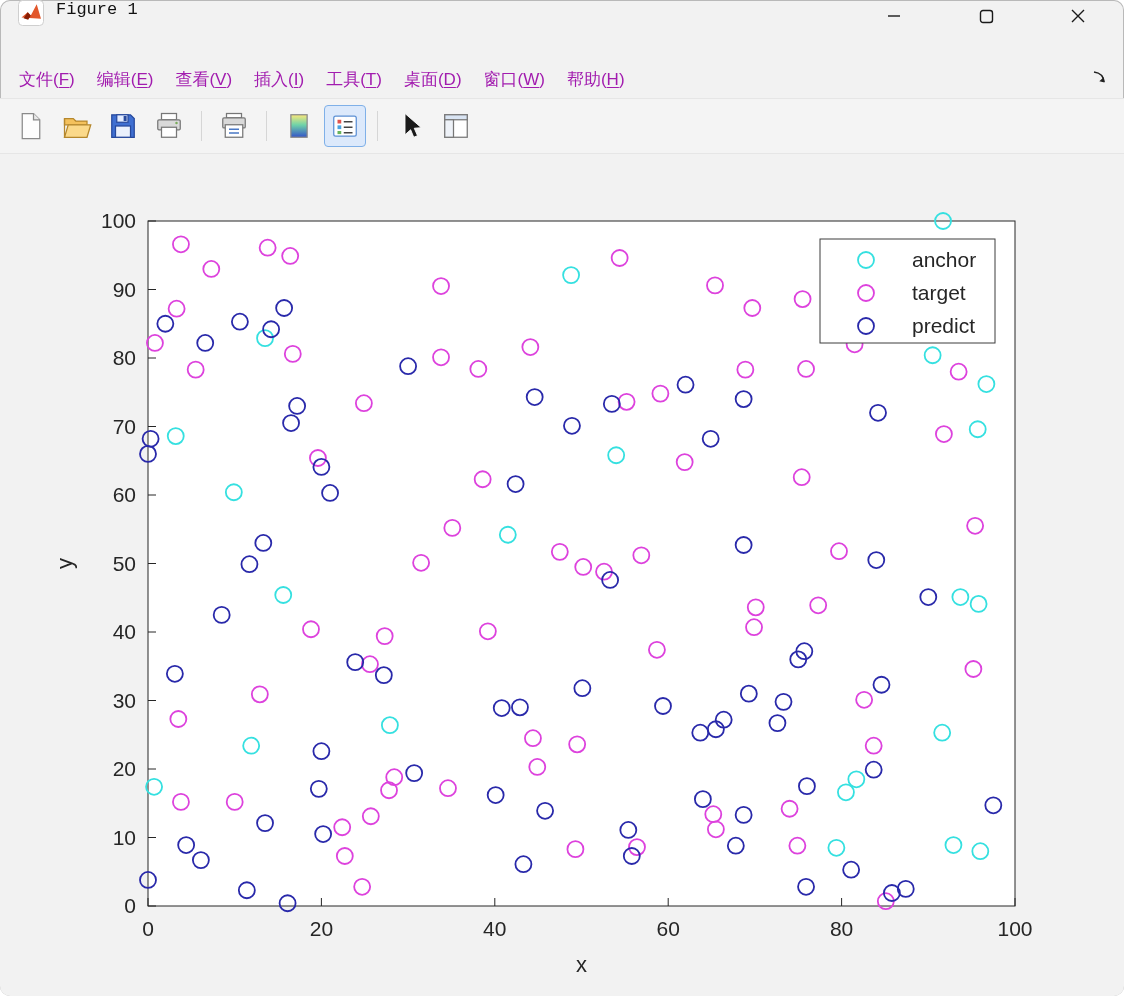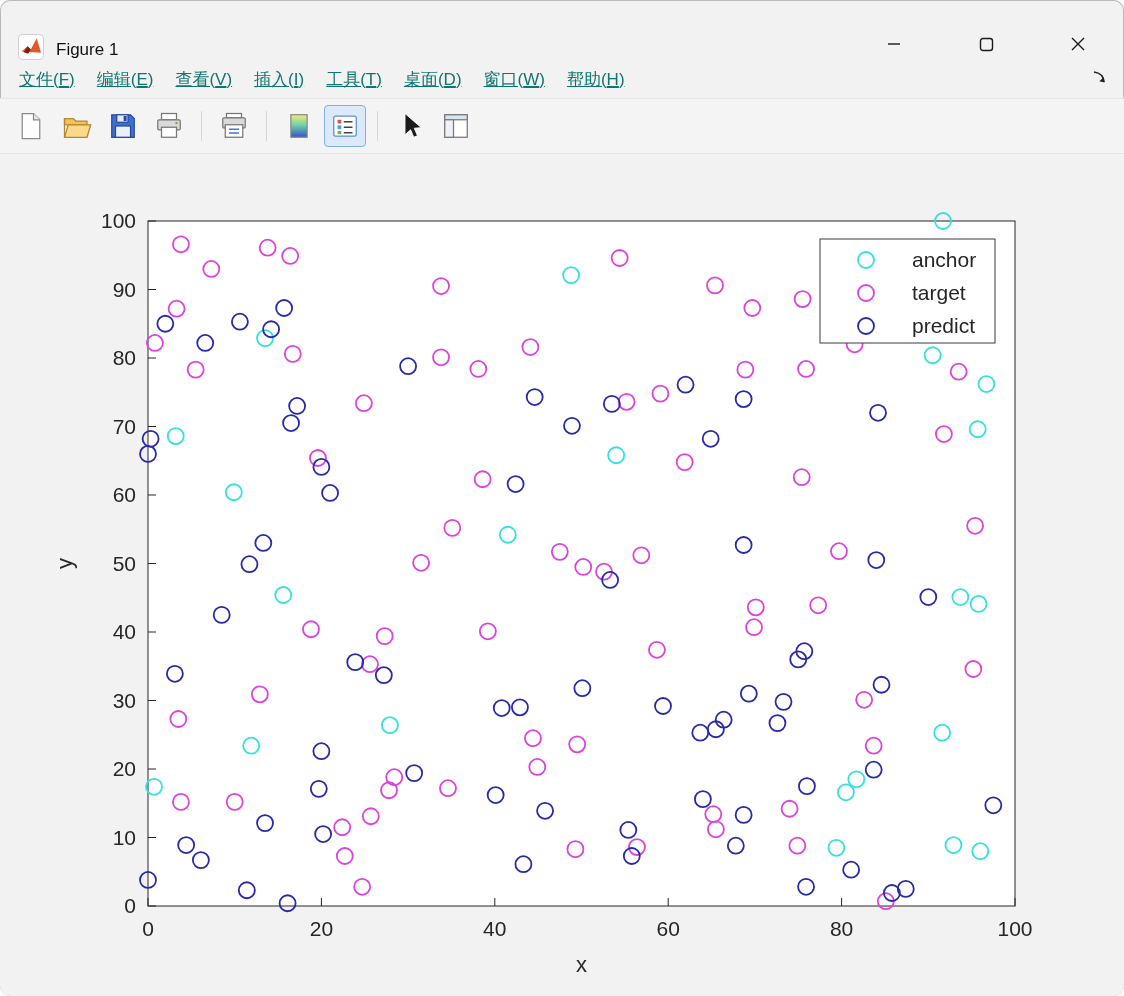--- a/index.html
+++ b/index.html
@@ -1,29 +1,29 @@
 <!DOCTYPE html>
 <html><head>
 <meta charset="utf-8">
 <style>
   html,body{margin:0;padding:0;background:#ffffff;font-family:"Liberation Sans",sans-serif;}
   .window{
     width:1124px;height:996px;position:relative;background:#f2f2f2;
     border-radius:10px;overflow:hidden;box-shadow:inset 0 0 0 1px #b9b9b9;
   }
   
-  .titlebar{height:60px;display:flex;align-items:flex-end;padding-left:18px;}
+  .titlebar{height:60px;display:flex;align-items:flex-start;padding-left:18px;font-family:Liberation Mono, monospace;}
   .app-icon{width:26px;height:26px;margin-right:12px;flex:0 0 auto;}
   .title{font-size:17px;color:#111;}
   .win-controls{margin-left:auto;display:flex;align-items:center;gap:60px;padding-right:30px;}
   .win-btn{width:32px;height:32px;display:flex;align-items:center;justify-content:center;
     background:none;border:none;padding:0;cursor:default;}
   
   .menubar{height:38px;display:flex;align-items:center;gap:8px;padding:0 12px;font-size:17px;}
-  .menu-item{background:none;border:none;font:inherit;color:#0f766e;padding:3px 7px;white-space:nowrap;text-decoration:underline;}
+  .menu-item{background:none;border:none;font:inherit;color:#a21caf;padding:3px 7px;white-space:nowrap;}
   .menu-item u{text-underline-offset:2px;}
   .dock-btn{margin-left:auto;background:none;border:none;padding:2px;}
   
   .toolbar{height:54px;display:flex;align-items:center;gap:4px;padding:0 10px;
     border-top:1px solid #e6e6e6;border-bottom:1px solid #e6e6e6;background:#f4f4f4;}
   .tb-btn{width:42px;height:42px;display:flex;align-items:center;justify-content:center;
     background:none;border:1px solid transparent;border-radius:4px;padding:0;}
   .tb-btn.active{background:#dce9fb;border-color:#7fb0e8;}
   .tb-sep{width:1px;height:30px;background:#d6d6d6;margin:0 7px;flex:0 0 auto;}
   

